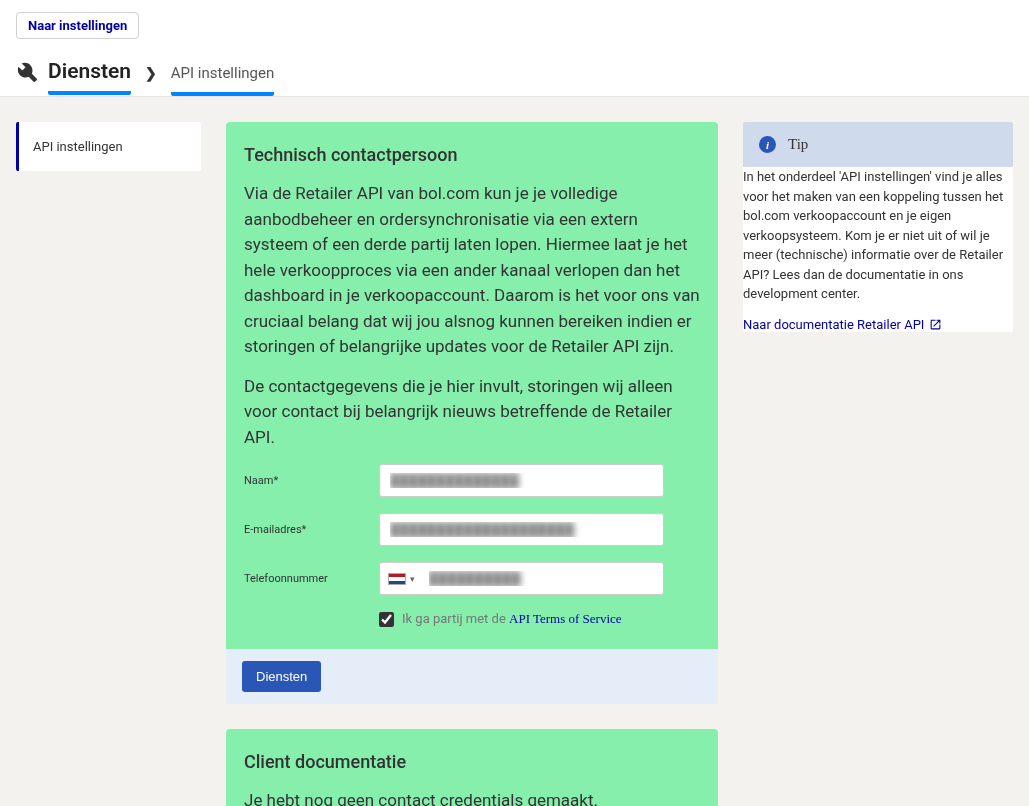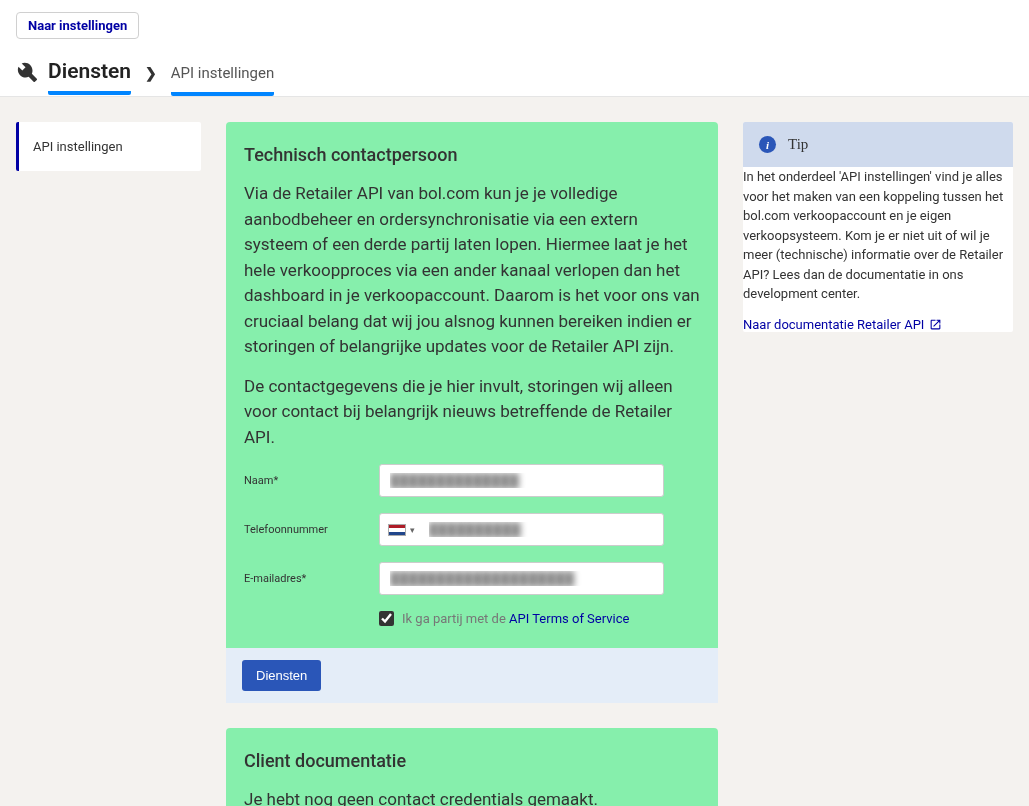--- a/index.html
+++ b/index.html
@@ -179,20 +179,21 @@
       color: #777;
     }
     .checkbox-row input[type="checkbox"] {
       width: 15px;
       height: 15px;
       accent-color: #333;
     }
     .checkbox-row a {
       color: #0000a4;
       text-decoration: none;
+      font-family: Liberation Serif, serif;
     }
     .panel-footer {
       background: #e4edf8;
       padding: 12px 16px;
     }
     .btn-primary {
       background: #2a56b8;
       color: #fff;
       border: none;
       border-radius: 3px;
@@ -294,35 +295,35 @@
         <h2 class="panel-title">Technisch contactpersoon</h2>
         <p>Via de Retailer API van bol.com kun je je volledige aanbodbeheer en ordersynchronisatie via een extern systeem of een derde partij laten lopen. Hiermee laat je het hele verkoopproces via een ander kanaal verlopen dan het dashboard in je verkoopaccount. Daarom is het voor ons van cruciaal belang dat wij jou alsnog kunnen bereiken indien er storingen of belangrijke updates voor de Retailer API zijn.</p>
         <p>De contactgegevens die je hier invult, storingen wij alleen voor contact bij belangrijk nieuws betreffende de Retailer API.</p>
 
         <div class="form-row">
           <label class="form-label">Naam*</label>
           <input class="form-input blurred" type="text" value="██████████████" style="">
         </div>
 
         <div class="form-row">
+          <label class="form-label">E-mailadres*</label>
+          <input class="form-input blurred" type="text" value="████████████████████" style="">
+        </div>
+
+        <div class="form-row">
           <label class="form-label">Telefoonnummer</label>
           <div class="phone-wrapper">
             <div class="phone-flag">
               <span class="flag-nl"></span>
               <span class="phone-caret">▾</span>
             </div>
             <input class="phone-input" type="text" value="██████████" style="">
           </div>
         </div>
 
-        <div class="form-row">
-          <label class="form-label">E-mailadres*</label>
-          <input class="form-input blurred" type="text" value="████████████████████" style="">
-        </div>
-
         <div class="checkbox-row">
           <input type="checkbox" checked="" style="">
           <span>
             <span>Ik ga partij met de </span><a href="#">API Terms of Service</a>
           </span>
         </div>
       </div>
       <div class="panel-footer">
         <button class="btn-primary">Diensten</button>
       </div>

